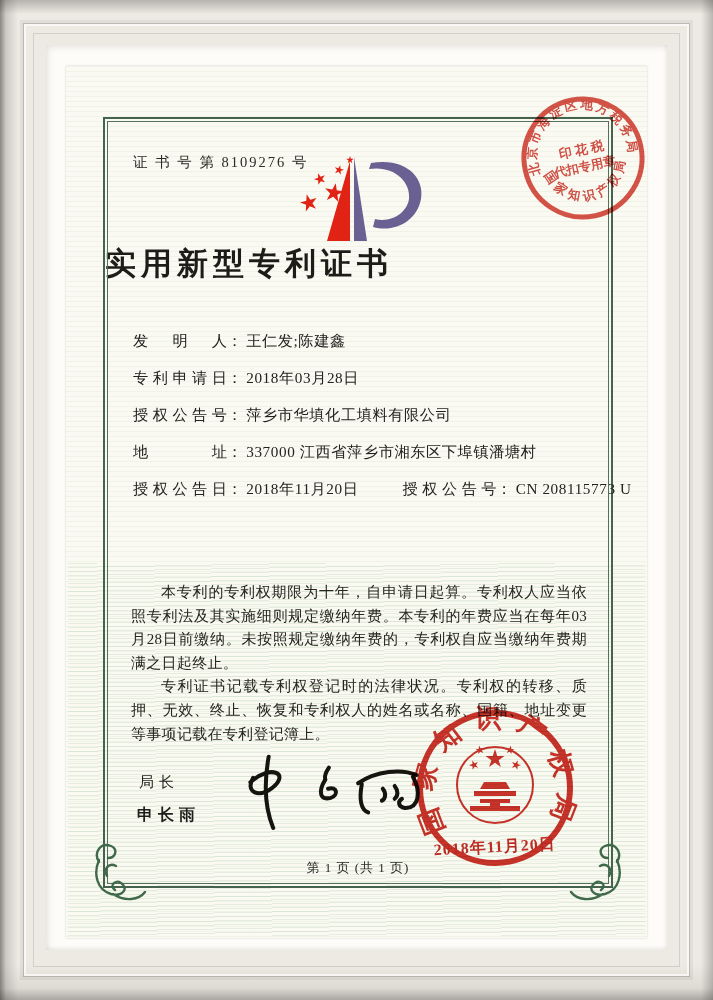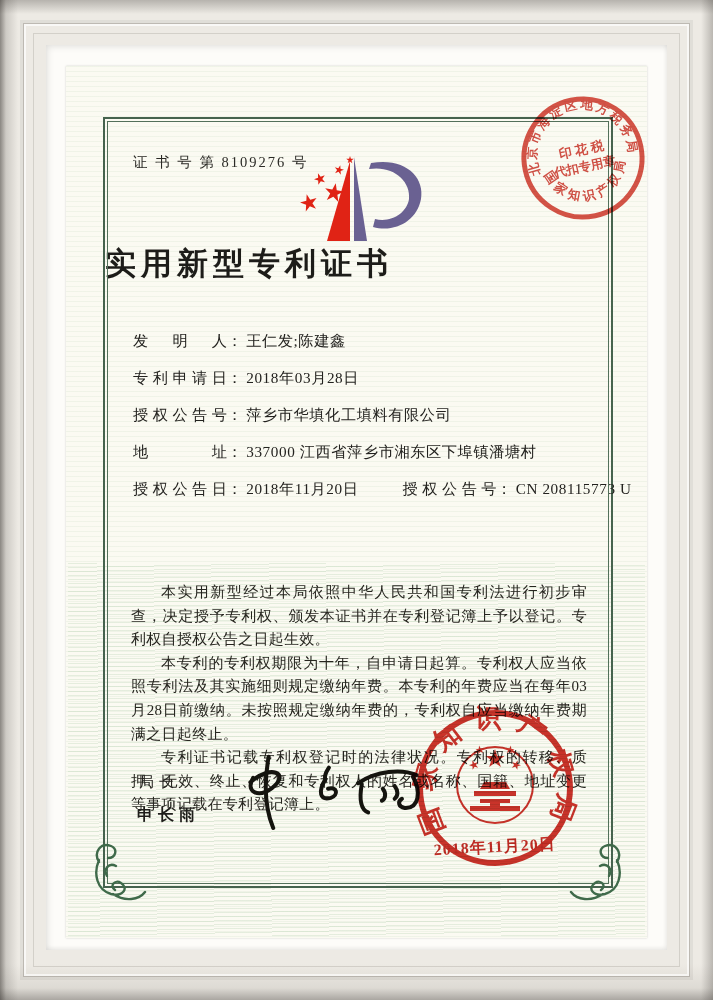--- a/index.html
+++ b/index.html
@@ -116,41 +116,41 @@
         </div>
         <div class="frow">
           <span class="flabel">地址</span><span class="colon">：</span><span class="fvalue">337000 江西省萍乡市湘东区下埠镇潘塘村</span>
         </div>
         <div class="frow">
           <span class="flabel">授权公告日</span><span class="colon">：</span><span class="fvalue">2018年11月20日</span><span class="pair2"><span class="flabel">授权公告号</span><span class="colon">：</span><span class="fvalue">CN 208115773 U</span></span>
         </div>
       </div>
 
       <div class="paras">
-        <p>本实用新型经过本局依照中华人民共和国专利法进行初步审查，决定授予专利权、颁发本证书并在专利登记簿上予以登记。专利权自授权公告之日起生效。</p>
         <p>本专利的专利权期限为十年，自申请日起算。专利权人应当依照专利法及其实施细则规定缴纳年费。本专利的年费应当在每年03月28日前缴纳。未按照规定缴纳年费的，专利权自应当缴纳年费期满之日起终止。</p>
         <p>专利证书记载专利权登记时的法律状况。专利权的转移、质押、无效、终止、恢复和专利权人的姓名或名称、国籍、地址变更等事项记载在专利登记簿上。</p>
       </div>
 
       <div class="sig-title">局长</div>
       <div class="sig-name">申长雨</div>
       <svg class="sig-script" width="210" height="88" viewBox="0 0 230 95">
         <g fill="none" stroke="#15140f" stroke-width="4.4" stroke-linecap="round" stroke-linejoin="round">
           <path d="M30,38 C52,18 74,28 54,44 C38,56 24,48 33,33"></path>
           <path d="M50,10 C45,38 45,64 55,88"></path>
           <path d="M116,22 C112,28 111,32 112,35"></path>
           <path d="M112,35 C104,48 106,58 118,55 C127,52 125,42 115,45"></path>
           <path d="M148,39 C168,25 196,23 212,30"></path>
           <path d="M152,40 C149,57 151,68 159,71"></path>
           <path d="M208,32 C217,48 215,67 199,66 C192,65 191,59 196,56"></path>
           <path d="M175,45 C179,50 178,56 174,58"></path>
           <path d="M188,42 C192,47 192,53 188,56"></path>
         </g>
       </svg>
 
+      <div class="page-foot">第 1 页 (共 1 页)</div>
     </div>
 
     <svg class="seal-main" width="170" height="170" viewBox="0 0 170 170">
       <defs>
           <path id="mainArc" d="M33,120 A62,62 0 1 1 137,120"></path>
         </defs>
       <circle cx="85" cy="85" r="75" fill="none" stroke="#c8241c" stroke-width="6"></circle>
       <text font-size="26" font-weight="bold" fill="#c8241c" letter-spacing="14" font-family="'Liberation Serif','DejaVu Serif',serif">
         <textPath href="#mainArc" startOffset="50%" text-anchor="middle">国家知识产权局</textPath>
       </text>

